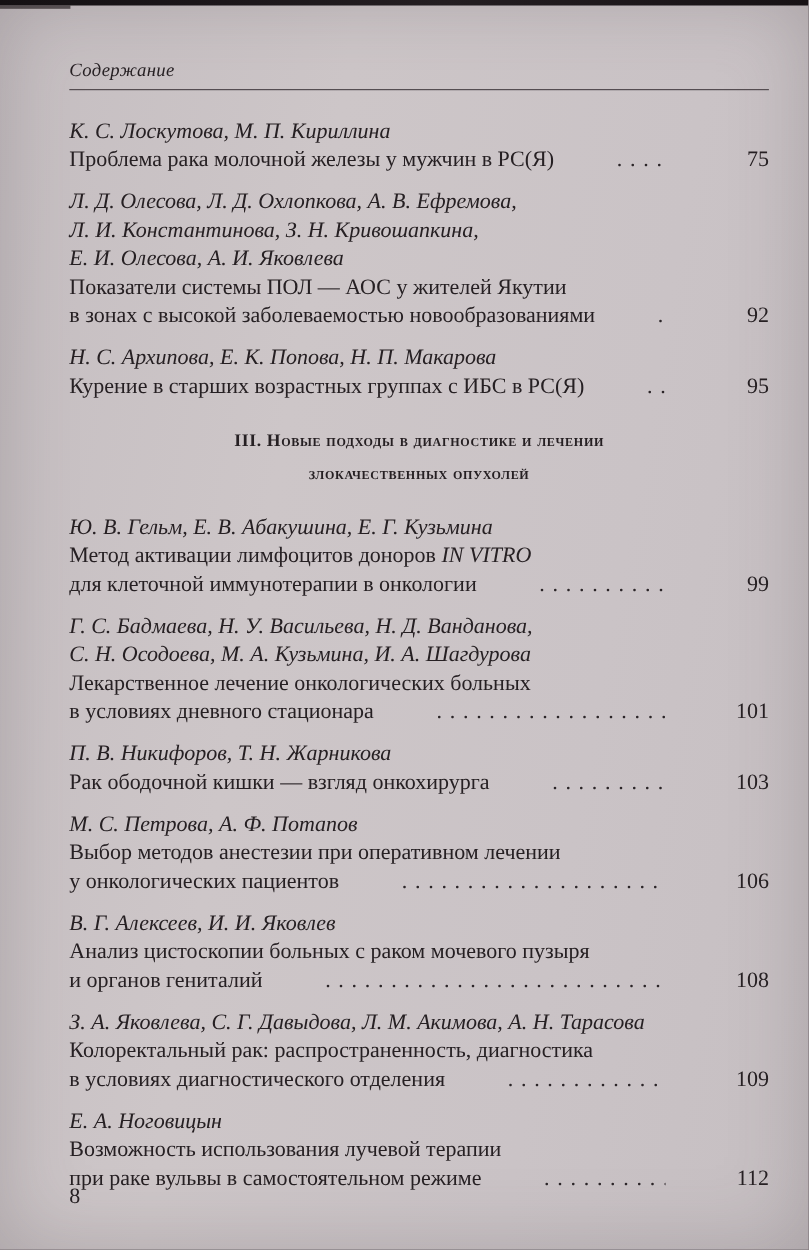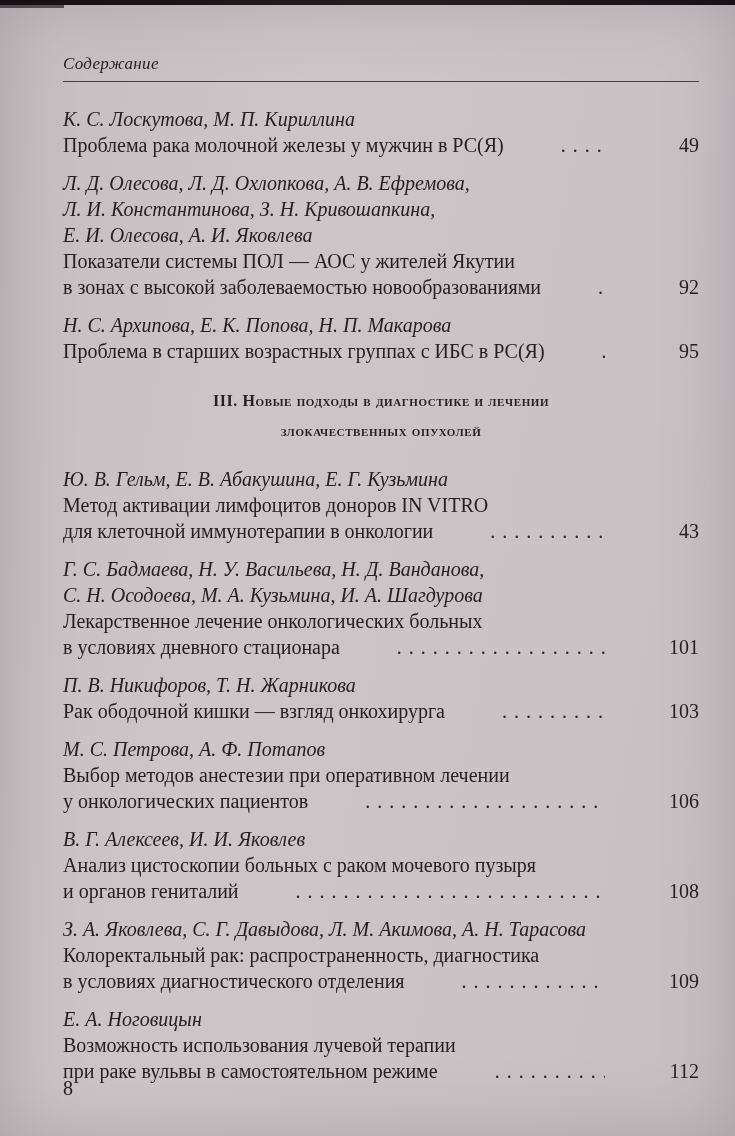--- a/index.html
+++ b/index.html
@@ -26,21 +26,21 @@
   .content { position: absolute; left: 63px; right: 36px; top: 54px; }
 
   .toc-header { font-style: italic; font-size: 17px; letter-spacing: .3px; }
   .rule { border-top: 1.4px solid #494145; margin-top: 7px; margin-bottom: 24px; }
 
   .entry { margin-bottom: 12px; font-size: 20px; line-height: 26px; }
   .author-line { font-style: italic; }
   .title-line { }
   .title-line-last { display: flex; align-items: baseline; gap: 48px; }
   .title-text { white-space: nowrap; }
-  .em-caps { }
+  .em-caps { font-style: italic; }
   .leader { flex: 1 1 auto; overflow: hidden; white-space: nowrap; margin: 0 6px 0 9px; color: #2b2528; }
   .leader::after {
     content: "..................................................................................";
     letter-spacing: 7px;
   }
   .pg { min-width: 40px; text-align: right; white-space: nowrap; }
 
   .section-heading {
     text-align: center;
     font-weight: bold;
@@ -62,57 +62,57 @@
   <div class="content">
 
     <div class="toc-header">Содержание</div>
     <div class="rule"></div>
 
     <div class="entry">
       <div class="author-line">К. С. Лоскутова, М. П. Кириллина</div>
       <div class="title-line title-line-last">
         <span class="title-text">Проблема рака молочной железы у мужчин в РС(Я)</span>
         <span class="leader"></span>
-        <span class="pg">49</span>
+        <span class="pg">75</span>
       </div>
     </div>
 
     <div class="entry">
       <div class="author-line">Л. Д. Олесова, Л. Д. Охлопкова, А. В. Ефремова,</div>
       <div class="author-line">Л. И. Константинова, З. Н. Кривошапкина,</div>
       <div class="author-line">Е. И. Олесова, А. И. Яковлева</div>
       <div class="title-line">Показатели системы ПОЛ — АОС у жителей Якутии</div>
       <div class="title-line title-line-last">
         <span class="title-text">в зонах с высокой заболеваемостью новообразованиями</span>
         <span class="leader"></span>
         <span class="pg">92</span>
       </div>
     </div>
 
     <div class="entry">
       <div class="author-line">Н. С. Архипова, Е. К. Попова, Н. П. Макарова</div>
       <div class="title-line title-line-last">
-        <span class="title-text">Проблема в старших возрастных группах с ИБС в РС(Я)</span>
+        <span class="title-text">Курение в старших возрастных группах с ИБС в РС(Я)</span>
         <span class="leader"></span>
         <span class="pg">95</span>
       </div>
     </div>
 
     <div class="section-heading">
       <div>III. Новые подходы в диагностике и лечении</div>
       <div>злокачественных опухолей</div>
     </div>
 
     <div class="entry">
       <div class="author-line">Ю. В. Гельм, Е. В. Абакушина, Е. Г. Кузьмина</div>
       <div class="title-line"><span>Метод активации лимфоцитов доноров </span><span class="em-caps">IN VITRO</span></div>
       <div class="title-line title-line-last">
         <span class="title-text">для клеточной иммунотерапии в онкологии</span>
         <span class="leader"></span>
-        <span class="pg">43</span>
+        <span class="pg">99</span>
       </div>
     </div>
 
     <div class="entry">
       <div class="author-line">Г. С. Бадмаева, Н. У. Васильева, Н. Д. Ванданова,</div>
       <div class="author-line">С. Н. Осодоева, М. А. Кузьмина, И. А. Шагдурова</div>
       <div class="title-line">Лекарственное лечение онкологических больных</div>
       <div class="title-line title-line-last">
         <span class="title-text">в условиях дневного стационара</span>
         <span class="leader"></span>

